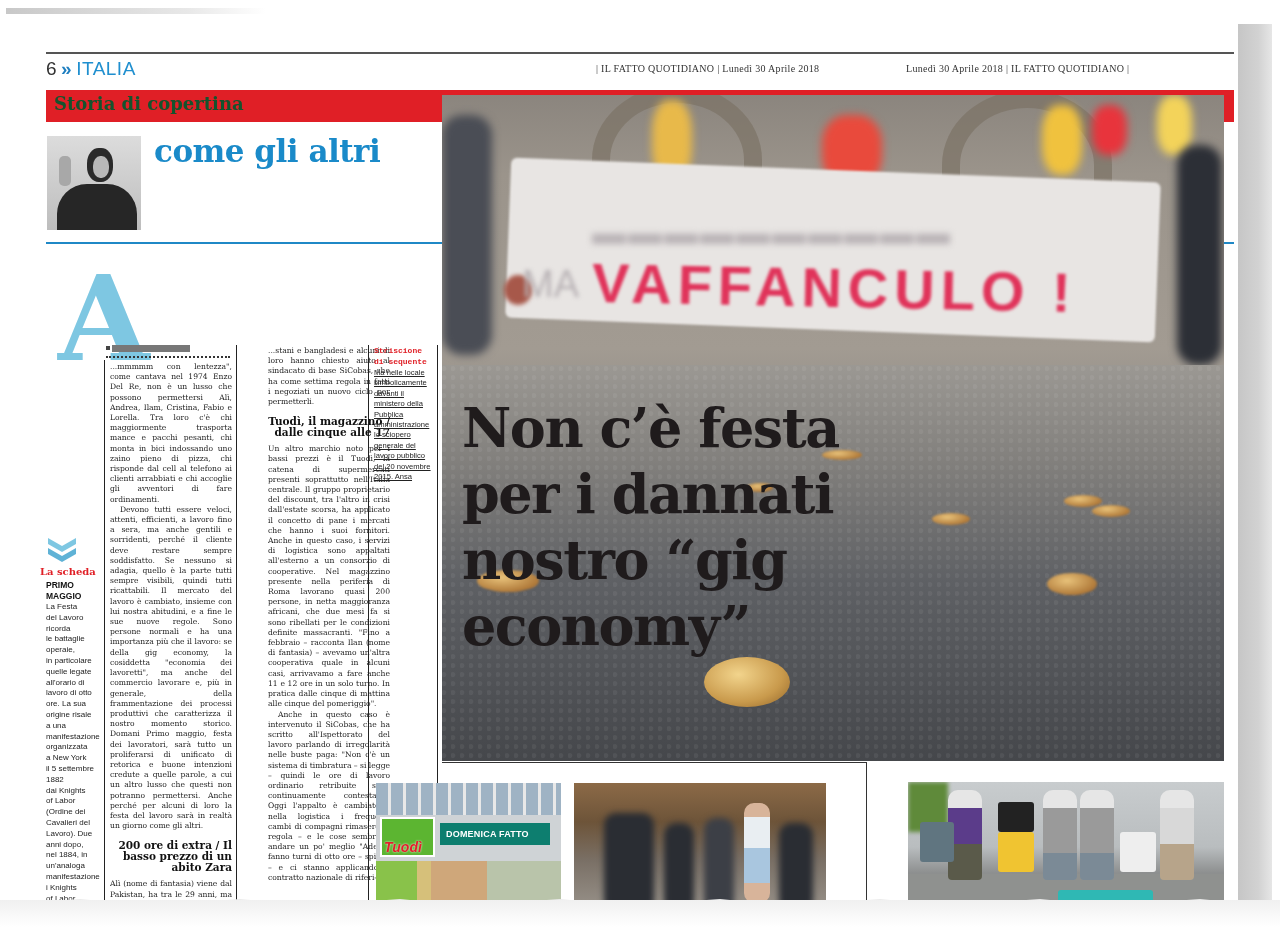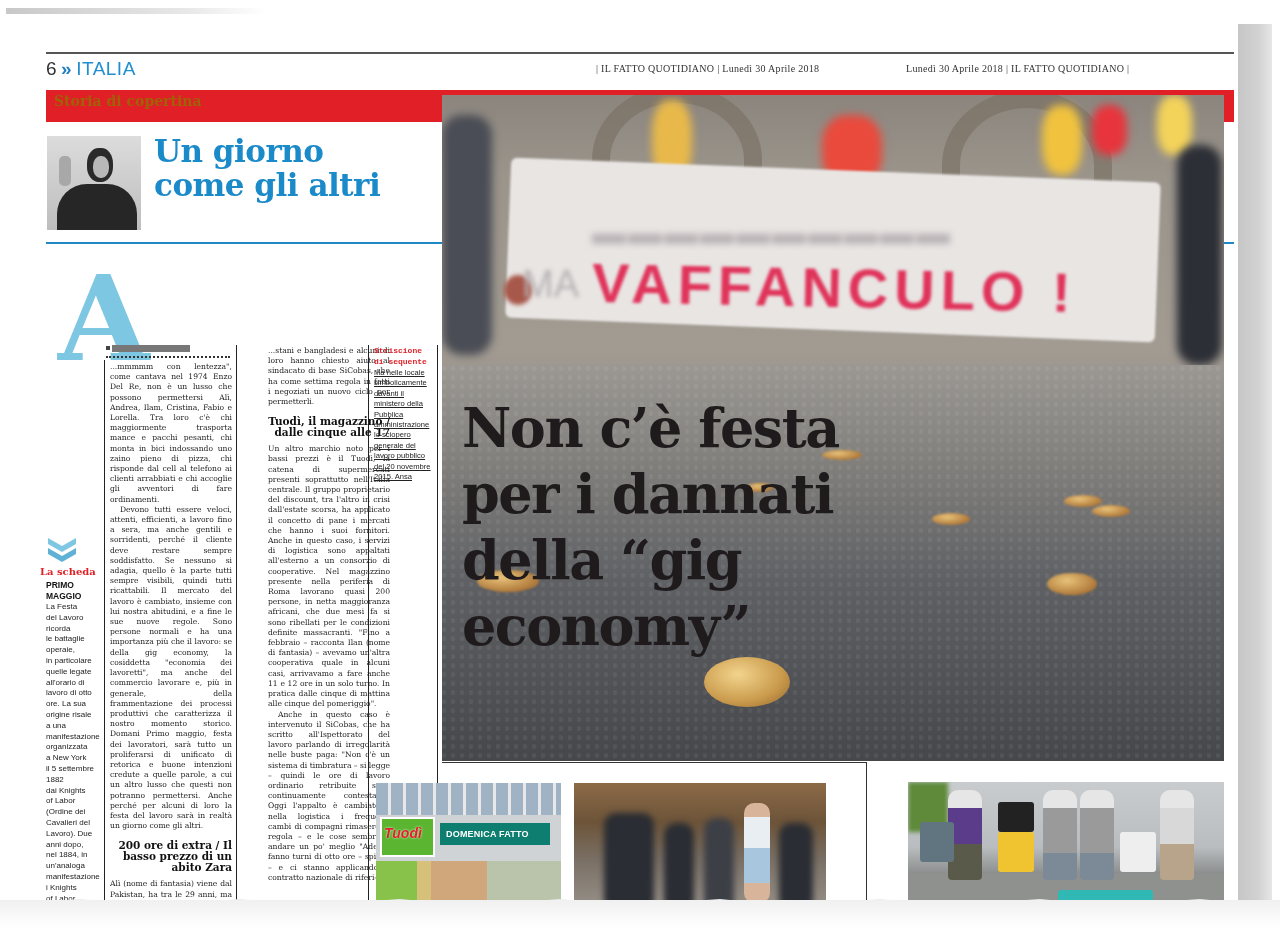--- a/index.html
+++ b/index.html
@@ -22,21 +22,21 @@
     font-size: 19px; color: #333; letter-spacing: 0.5px; }
   .page-num .chev { color: #1f7fc0; font-weight: bold; margin: 0 4px; }
   .page-num .section { color: #1f8fcf; }
   .masthead-left { position: absolute; left: 596px; top: 63px; font-family: "Liberation Serif", serif;
     font-size: 10px; color: #333; letter-spacing: 0.3px; }
   .masthead-right { position: absolute; left: 906px; top: 63px; font-family: "Liberation Serif", serif;
     font-size: 10px; color: #333; letter-spacing: 0.3px; }
 
   .red-band { position: absolute; left: 46px; top: 90px; width: 1188px; height: 32px; background: #e01f26; }
   .red-band-label { position: absolute; left: 54px; top: 93px; font-family: "DejaVu Serif", serif;
-    font-weight: bold; font-size: 14px; color: #a16207; }
+    font-weight: bold; font-size: 18px; color: #14532d; }
 
   
   .author-photo { position: absolute; left: 47px; top: 136px; width: 94px; height: 94px;
     background: radial-gradient(ellipse at 55% 40%, #cfcfcf 0%, #8a8a8a 35%, #2f2f2f 65%, #555 100%); overflow: hidden; }
   .author-photo .bg { position: absolute; inset: 0; background: linear-gradient(180deg, #dcdcdc 0%, #bdbdbd 100%); }
   .author-photo .head { position: absolute; left: 40px; top: 12px; width: 26px; height: 34px; border-radius: 45%;
     background: #2a2a2a; }
   .author-photo .face { position: absolute; left: 46px; top: 20px; width: 16px; height: 22px; border-radius: 45%; background: #b8b8b8; }
   .author-photo .body { position: absolute; left: 10px; top: 48px; width: 80px; height: 50px; border-radius: 30px 30px 0 0; background: #262626; }
   .author-photo .fist { position: absolute; left: 12px; top: 20px; width: 12px; height: 30px; border-radius: 5px; background: #a8a8a8; }
@@ -105,21 +105,21 @@
     font-size: 54px; line-height: 66px; color: #1f1b1c; letter-spacing: -1.5px; }
 
   
   .bot-rule { position: absolute; left: 442px; top: 762px; width: 424px; height: 1px; background: #333; }
   .photo-store { position: absolute; left: 376px; top: 783px; width: 185px; height: 130px; overflow: hidden; background: #d9dcdf; }
   .photo-store .upper { position: absolute; left: 0; top: 0; width: 100%; height: 32px;
     background: repeating-linear-gradient(90deg, #9fb3c4 0 12px, #e8e8e8 12px 15px); }
   .photo-store .wall { position: absolute; left: 0; top: 32px; width: 100%; height: 46px; background: #cfd3d6; }
   .photo-store .brand { position: absolute; left: 4px; top: 34px; width: 55px; height: 40px; background: #5cb531;
     border: 2px solid #fff; }
-  .photo-store .brand-text { position: absolute; left: 8px; top: 42px; font-family: "Liberation Sans", sans-serif;
+  .photo-store .brand-text { position: absolute; left: 8px; top: 56px; font-family: "Liberation Sans", sans-serif;
     font-weight: bold; font-style: italic; font-size: 14px; color: #e2202a; text-shadow: 0 0 2px #fff; }
   .photo-store .sign { position: absolute; left: 64px; top: 40px; width: 110px; height: 22px; background: #0d7e6f; }
   .photo-store .sign-text { position: absolute; left: 70px; top: 46px; font-family: "Liberation Sans", sans-serif;
     font-weight: bold; font-size: 9px; color: #fff; letter-spacing: 0.2px; }
   .photo-store .ground { position: absolute; left: 0; top: 78px; width: 100%; height: 52px;
     background: linear-gradient(90deg, #89c24a 0 22%, #d6c07a 22% 30%, #cfa77a 30% 60%, #b9c4aa 60% 100%); }
 
   .photo-crowd { position: absolute; left: 574px; top: 783px; width: 252px; height: 130px; overflow: hidden;
     background: linear-gradient(180deg, #8c6a47 0%, #6d5439 30%, #7a7066 60%, #9a948c 100%); }
   .photo-crowd .fig { position: absolute; background: #2a2d33; filter: blur(3px); border-radius: 12px; }
@@ -152,21 +152,20 @@
 <div class="red-band-label">Storia di copertina</div>
 
 <div class="author-photo">
   <div class="bg"></div>
   <div class="body"></div>
   <div class="fist"></div>
   <div class="head"></div>
   <div class="face"></div>
 </div>
 <div class="column-title">
-  <div>Un giorno</div>
   <div>come gli altri</div>
 </div>
 <div class="blue-rule"></div>
 
 <div class="dropcap">A</div>
 <div class="byline-dot"></div>
 <div class="byline-bar"></div>
 <div class="byline-dots"></div>
 
 <div class="colrule" style="left:104px; top:360px; height:540px;"></div>
@@ -249,21 +248,21 @@
   <div class="coin" style="left:490px; top:418px; width:38px; height:12px;"></div>
   <div class="coin" style="left:622px; top:400px; width:38px; height:12px;"></div>
   <div class="coin" style="left:650px; top:410px; width:38px; height:12px;"></div>
   <div class="coin" style="left:605px; top:478px; width:50px; height:22px;"></div>
   <div class="coin" style="left:35px; top:475px; width:62px; height:22px;"></div>
   <div class="coin sharp" style="left:262px; top:562px; width:86px; height:50px;"></div>
 </div>
 <div class="headline">
   <div>Non c’è festa</div>
   <div>per i dannati</div>
-  <div>della “gig</div>
+  <div>nostro “gig</div>
   <div>economy”</div>
 </div>
 
 <div class="bot-rule"></div>
 <div class="vrule-right"></div>
 
 <div class="photo-store">
   <div class="upper"></div>
   <div class="wall"></div>
   <div class="brand"></div>

